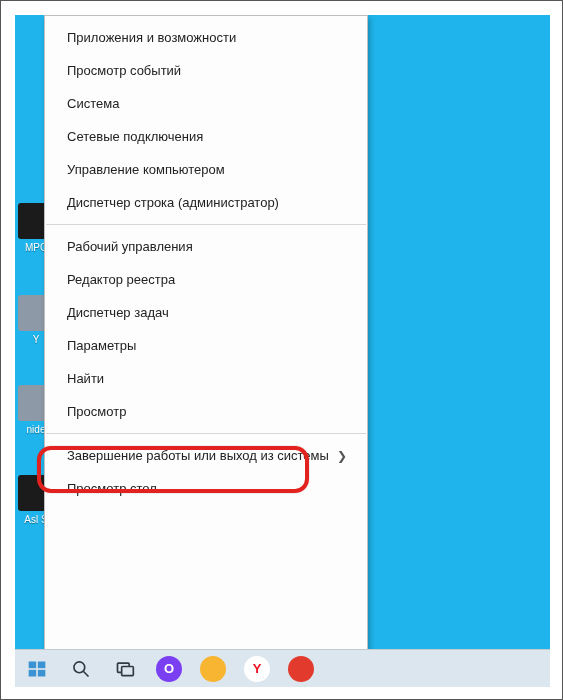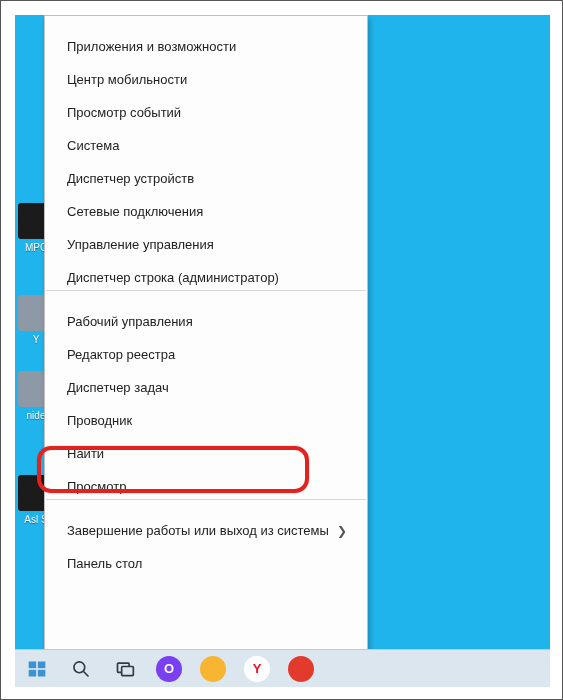--- a/index.html
+++ b/index.html
@@ -51,21 +51,21 @@
     background: #fdfdfd;
     border: 1px solid #bfbfbf;
     box-shadow: 2px 3px 6px rgba(0,0,0,.25);
     padding: 5px 0 3px;
     display: flex;
     flex-direction: column;
   }
   .ctx-item {
     height: 33px;
     display: flex;
-    align-items: flex-end;
+    align-items: center;
     padding: 0 20px 0 22px;
     font-size: 13px;
     color: #222;
     cursor: default;
     position: relative;
   }
   .ctx-item .sub {
     margin-left: auto;
     font-size: 12px;
     color: #555;
@@ -114,80 +114,74 @@
   <div class="desktop">
 
     <div class="desk-icon" style="top:188px">
       <span class="blk dark"></span>
       <span>MPC</span>
     </div>
     <div class="desk-icon" style="top:280px">
       <span class="blk grey"></span>
       <span>Y</span>
     </div>
-    <div class="desk-icon" style="top:356px">
+    <div class="desk-icon" style="top:370px">
       <span class="blk grey"></span>
       <span>nide</span>
     </div>
     <div class="desk-icon" style="top:460px">
       <span class="blk dark"></span>
       <span>Asl S</span>
     </div>
 
     <div class="ctx" id="ctx">
         <div class="ctx-item">
           <span>Приложения и возможности</span>
         </div>
         <div class="ctx-item">
-          <span>Центр мобильности</span>
-        </div>
-        <div class="ctx-item">
           <span>Просмотр событий</span>
         </div>
         <div class="ctx-item">
           <span>Система</span>
         </div>
         <div class="ctx-item">
-          <span>Диспетчер устройств</span>
-        </div>
-        <div class="ctx-item">
           <span>Сетевые подключения</span>
         </div>
         <div class="ctx-item">
-          <span>Управление управления</span>
+          <span>Управление компьютером</span>
         </div>
         <div class="ctx-item">
           <span>Диспетчер строка (администратор)</span>
         </div>
         <div class="ctx-sep"></div>
         <div class="ctx-item">
           <span>Рабочий управления</span>
         </div>
         <div class="ctx-item">
           <span>Редактор реестра</span>
         </div>
         <div class="ctx-item">
           <span>Диспетчер задач</span>
         </div>
         <div class="ctx-item">
-          <span>Проводник</span>
+          <span>Параметры</span>
         </div>
         <div class="ctx-item">
           <span>Найти</span>
         </div>
         <div class="ctx-item">
           <span>Просмотр</span>
         </div>
         <div class="ctx-sep"></div>
         <div class="ctx-item">
           <span>Завершение работы или выход из системы</span>
           <span class="sub">❯</span>
         </div>
         <div class="ctx-item">
-          <span>Панель стол</span>
+          <span>Просмотр стол</span>
         </div>
       </div>
 
     <div class="highlight-ring" id="ring" style="left: 22px; top: 431.078px; width: 272px; height: 46.4688px;"></div>
 
     <div class="taskbar">
       <div class="tb-btn" title="Start">
         <svg viewBox="0 0 24 24">
           <rect x="2" y="3" width="9" height="8" fill="#3b93d4"></rect>
           <rect x="13" y="3" width="9" height="8" fill="#3b93d4"></rect>

